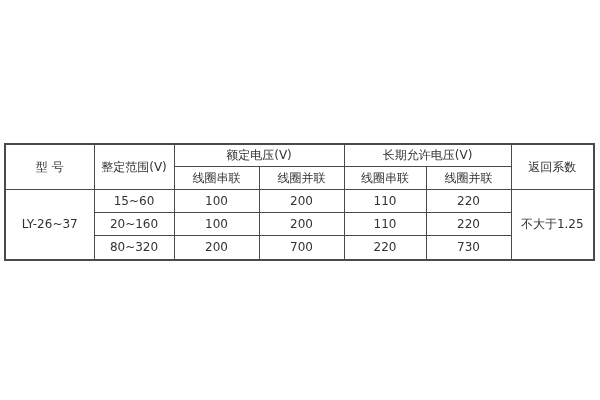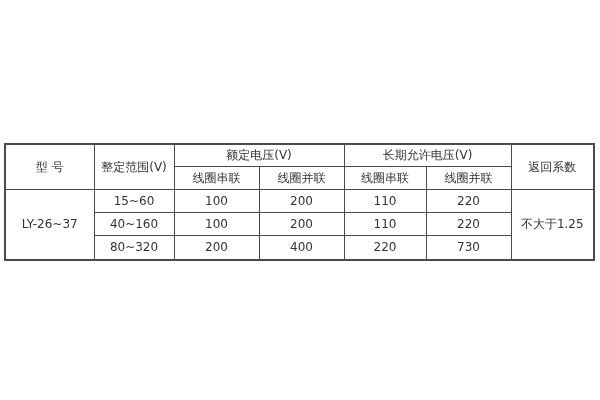--- a/index.html
+++ b/index.html
@@ -74,28 +74,28 @@
       <tr class="data-row">
         <td rowspan="3">LY-26~37</td>
         <td>15~60</td>
         <td>100</td>
         <td>200</td>
         <td>110</td>
         <td>220</td>
         <td rowspan="3">不大于1.25</td>
       </tr>
       <tr class="data-row">
-        <td>40~160</td>
+        <td>20~160</td>
         <td>100</td>
         <td>200</td>
         <td>110</td>
         <td>220</td>
       </tr>
       <tr class="data-row-last">
         <td>80~320</td>
         <td>200</td>
-        <td>400</td>
+        <td>700</td>
         <td>220</td>
         <td>730</td>
       </tr>
     </tbody>
   </table>
 </div>
 
 </body></html>

